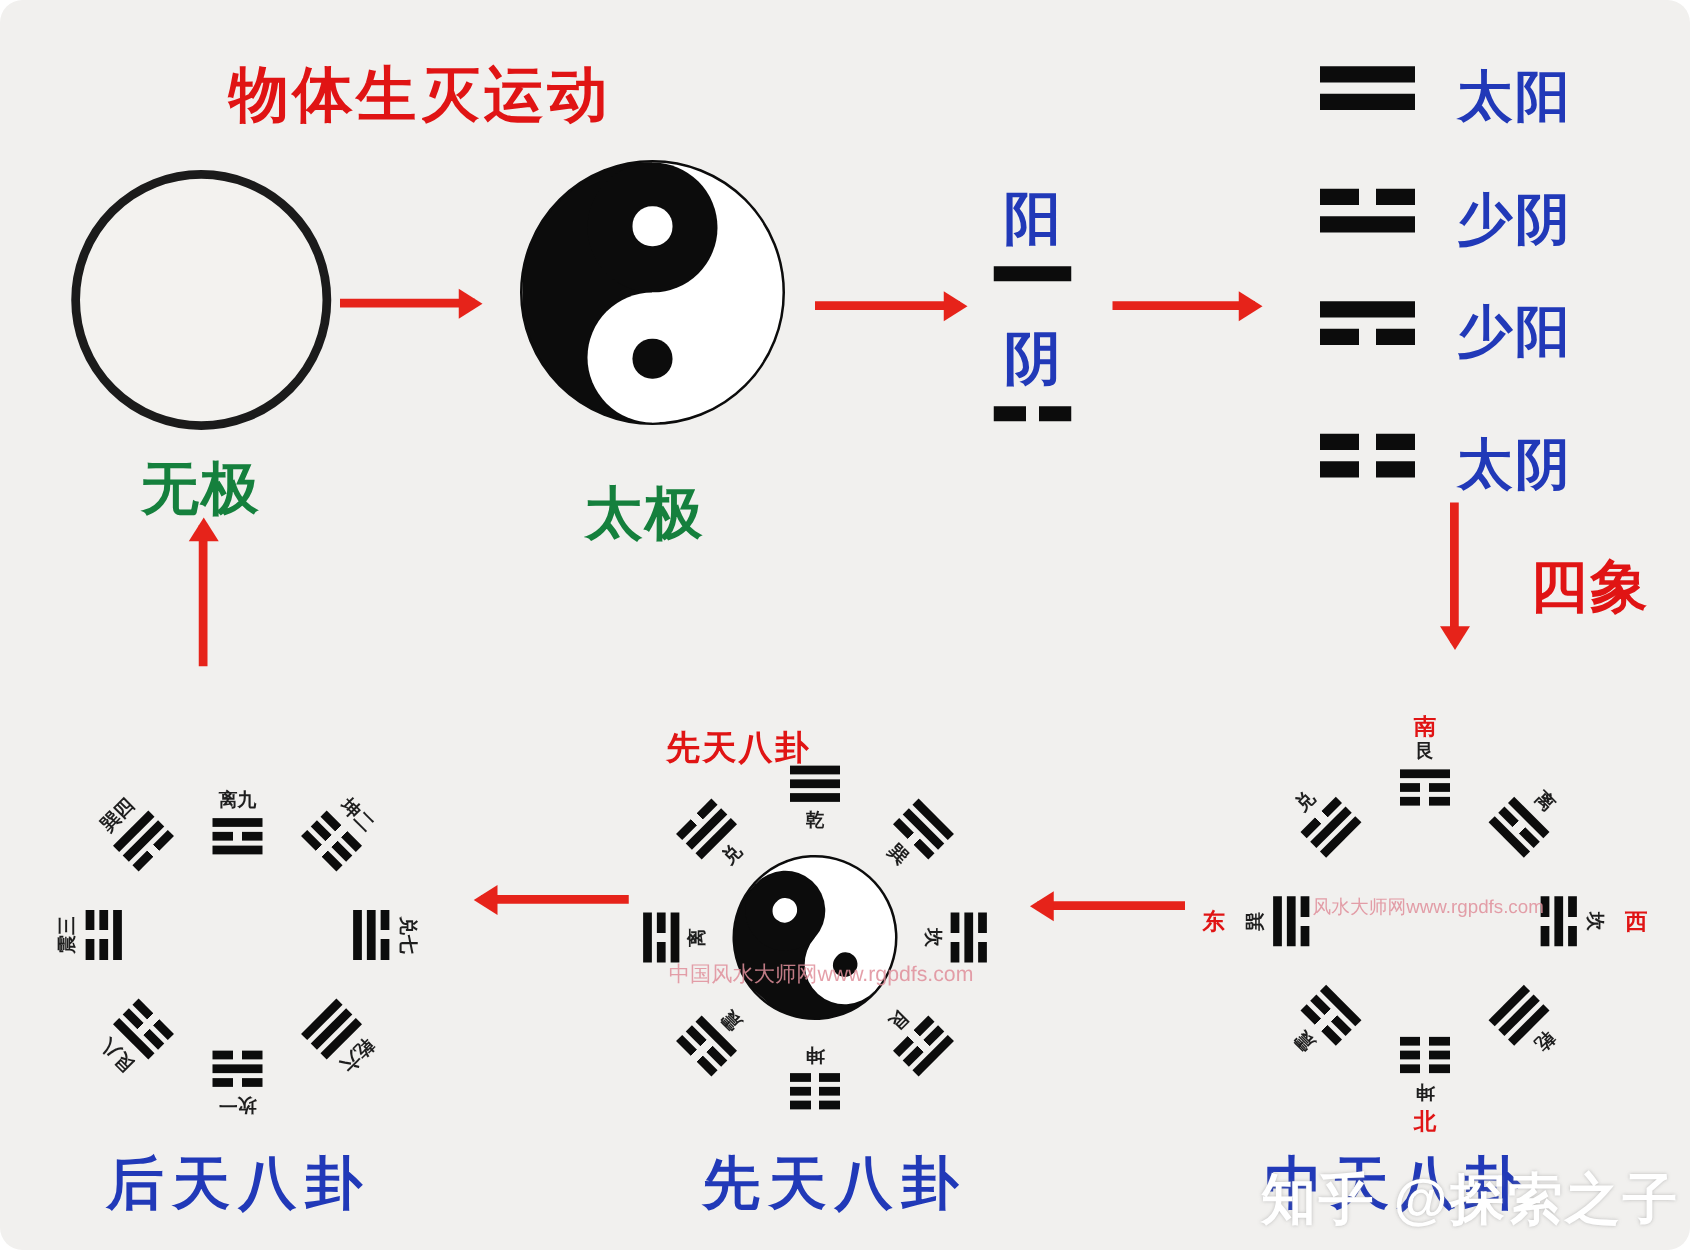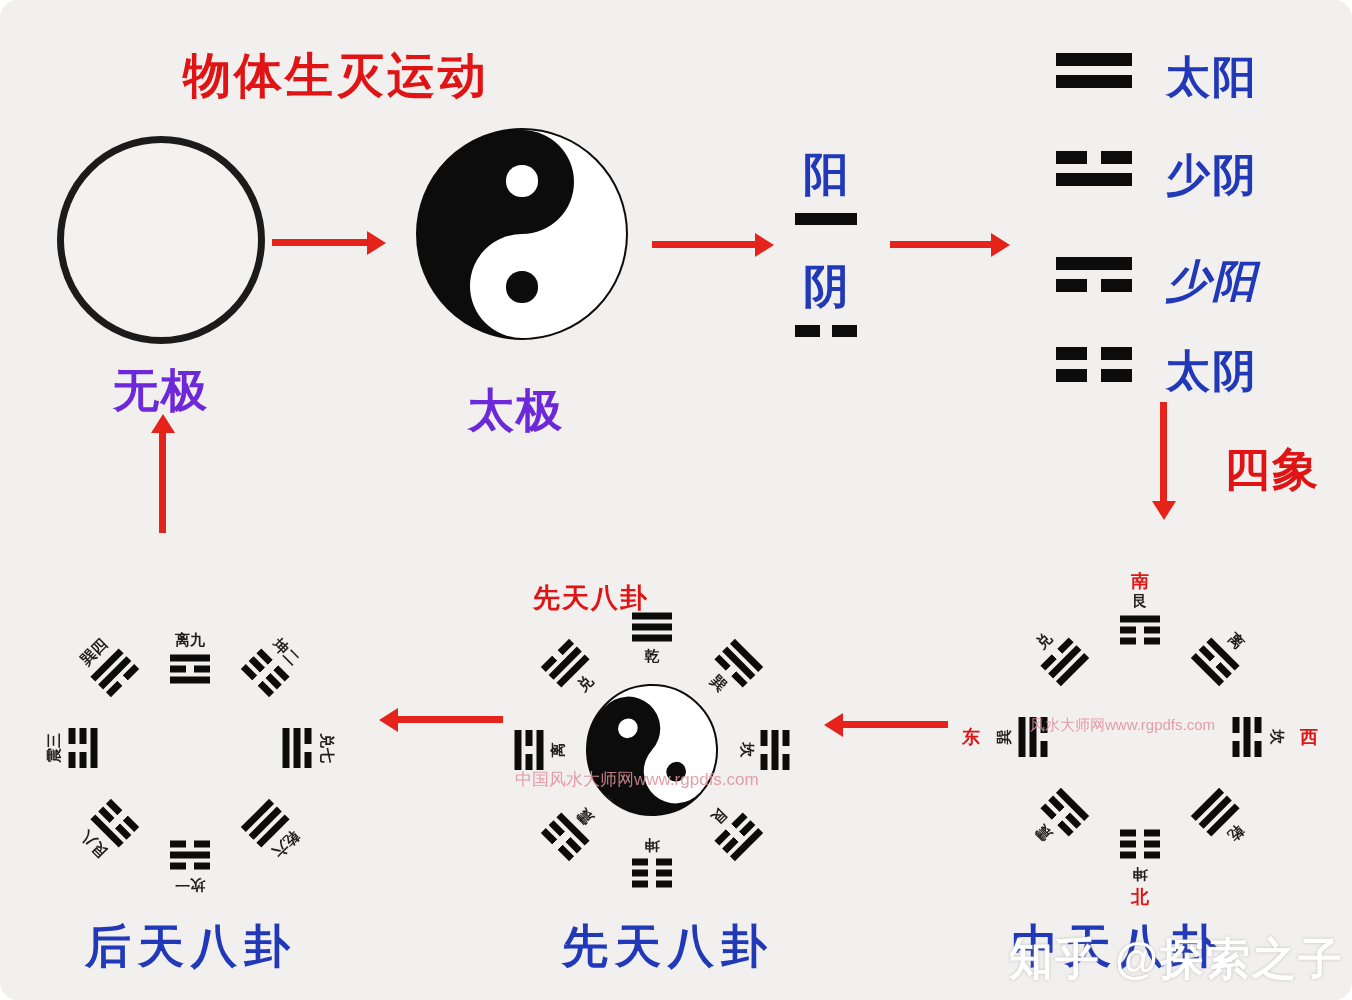--- a/index.html
+++ b/index.html
@@ -6,21 +6,21 @@
   .page{
     position:relative;width:1352px;height:1000px;overflow:hidden;
     background:#f1f0ee;border-radius:18px;
     font-family:"Liberation Sans","DejaVu Sans",sans-serif;
   }
   .abs{position:absolute;}
   
   .title{
     left:183px;top:44px;font-size:48px;font-weight:900;color:#e01414;letter-spacing:3px;
   }
-  .stage-label{font-size:46px;font-weight:800;color:#6d28d9;letter-spacing:2px;}
+  .stage-label{font-size:46px;font-weight:800;color:#15803d;letter-spacing:2px;}
   .stage-label.red{color:#e01414;}
   .bagua-title{font-size:46px;font-weight:800;color:#2139b8;letter-spacing:7px;}
   
   .wuji-circle{
     left:57px;top:136px;width:208px;height:208px;border-radius:50%;
     background:#f3f2ef;border:7px solid #1b1b1b;box-sizing:border-box;
   }
   
   .taiji{
     border-radius:50%;
@@ -66,21 +66,21 @@
   .wheel-zhongtian{left:972px;top:569px;width:336px;height:336px;}
   .wheel-item{position:absolute;display:flex;flex-direction:column;align-items:center;gap:3px;}
   .tri-label{font-size:15px;font-weight:bold;color:#1e1e1e;white-space:nowrap;}
   .dir{position:absolute;color:#e01414;font-size:18px;font-weight:bold;}
   .dir-top{left:50%;top:0;transform:translateX(-50%);}
   .dir-bottom{left:50%;bottom:-4px;transform:translateX(-50%);}
   .dir-left{left:-10px;top:50%;transform:translateY(-50%);}
   .dir-right{right:-10px;top:50%;transform:translateY(-50%);}
   .xiantian-small-title{left:533px;top:580px;font-size:27px;font-weight:800;color:#e01414;letter-spacing:2px;}
   
-  .wm-pink{position:absolute;color:#e08f9b;font-size:17px;opacity:.85;white-space:nowrap;}
+  .wm-pink{position:absolute;color:#e08f9b;font-size:17px;opacity:.85;white-space:nowrap;padding-left:20px;}
   .zhihu{
     left:auto;right:8px;top:930px;font-size:44px;font-weight:800;color:#ffffff;
     text-shadow:0 0 3px rgba(140,140,140,.55);letter-spacing:2px;
   }
 </style>
 </head>
 <body>
 
 <div class="page">
 
@@ -133,21 +133,21 @@
   </div>
   <div class="sx-row" style="top:146px;">
     <span>
         <div class="lines big">
           <div class="ln broken"></div>
           <div class="ln"></div>
         </div>
       </span>
     <span class="sx-label">少阴</span>
   </div>
-  <div class="sx-row" style="top:252px;font-style:italic;">
+  <div class="sx-row" style="top:236px;">
     <span>
         <div class="lines big">
           <div class="ln"></div>
           <div class="ln broken"></div>
         </div>
       </span>
     <span class="sx-label">少阳</span>
   </div>
   <div class="sx-row" style="top:342px;">
     <span>

